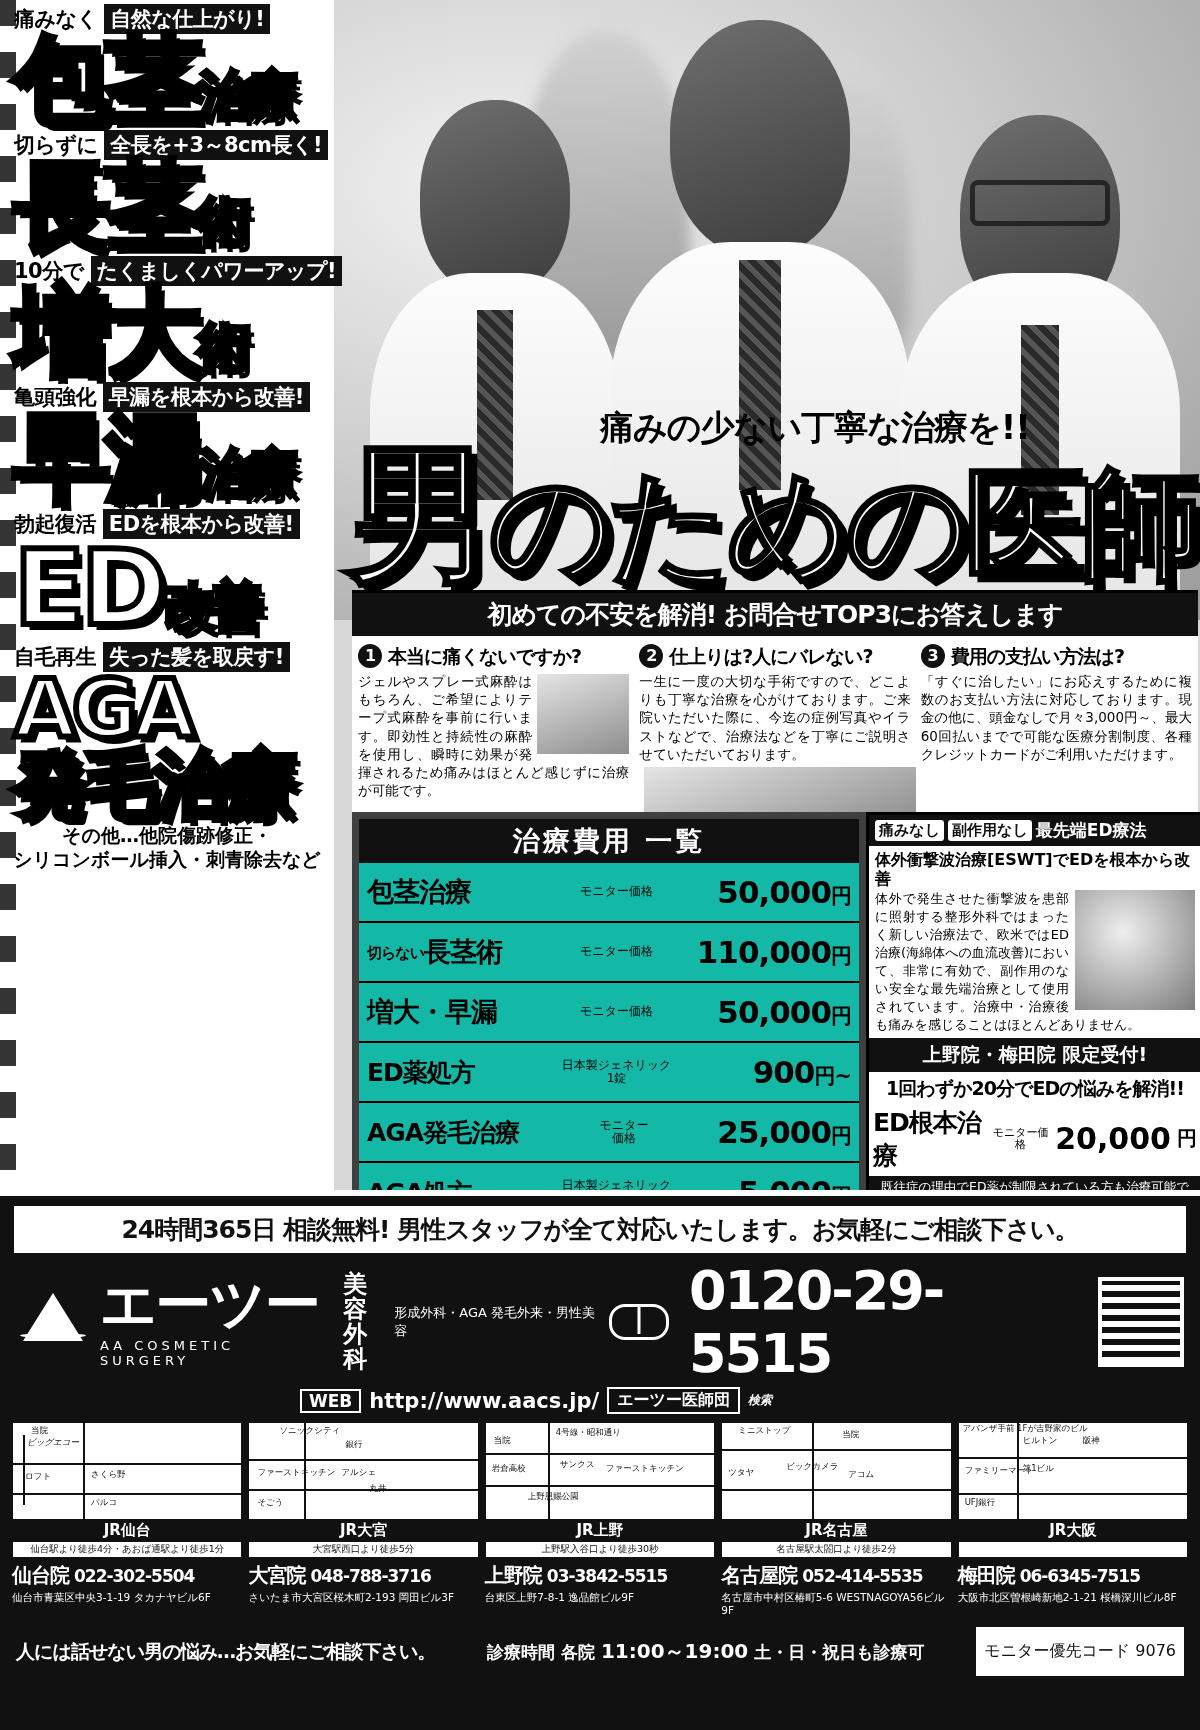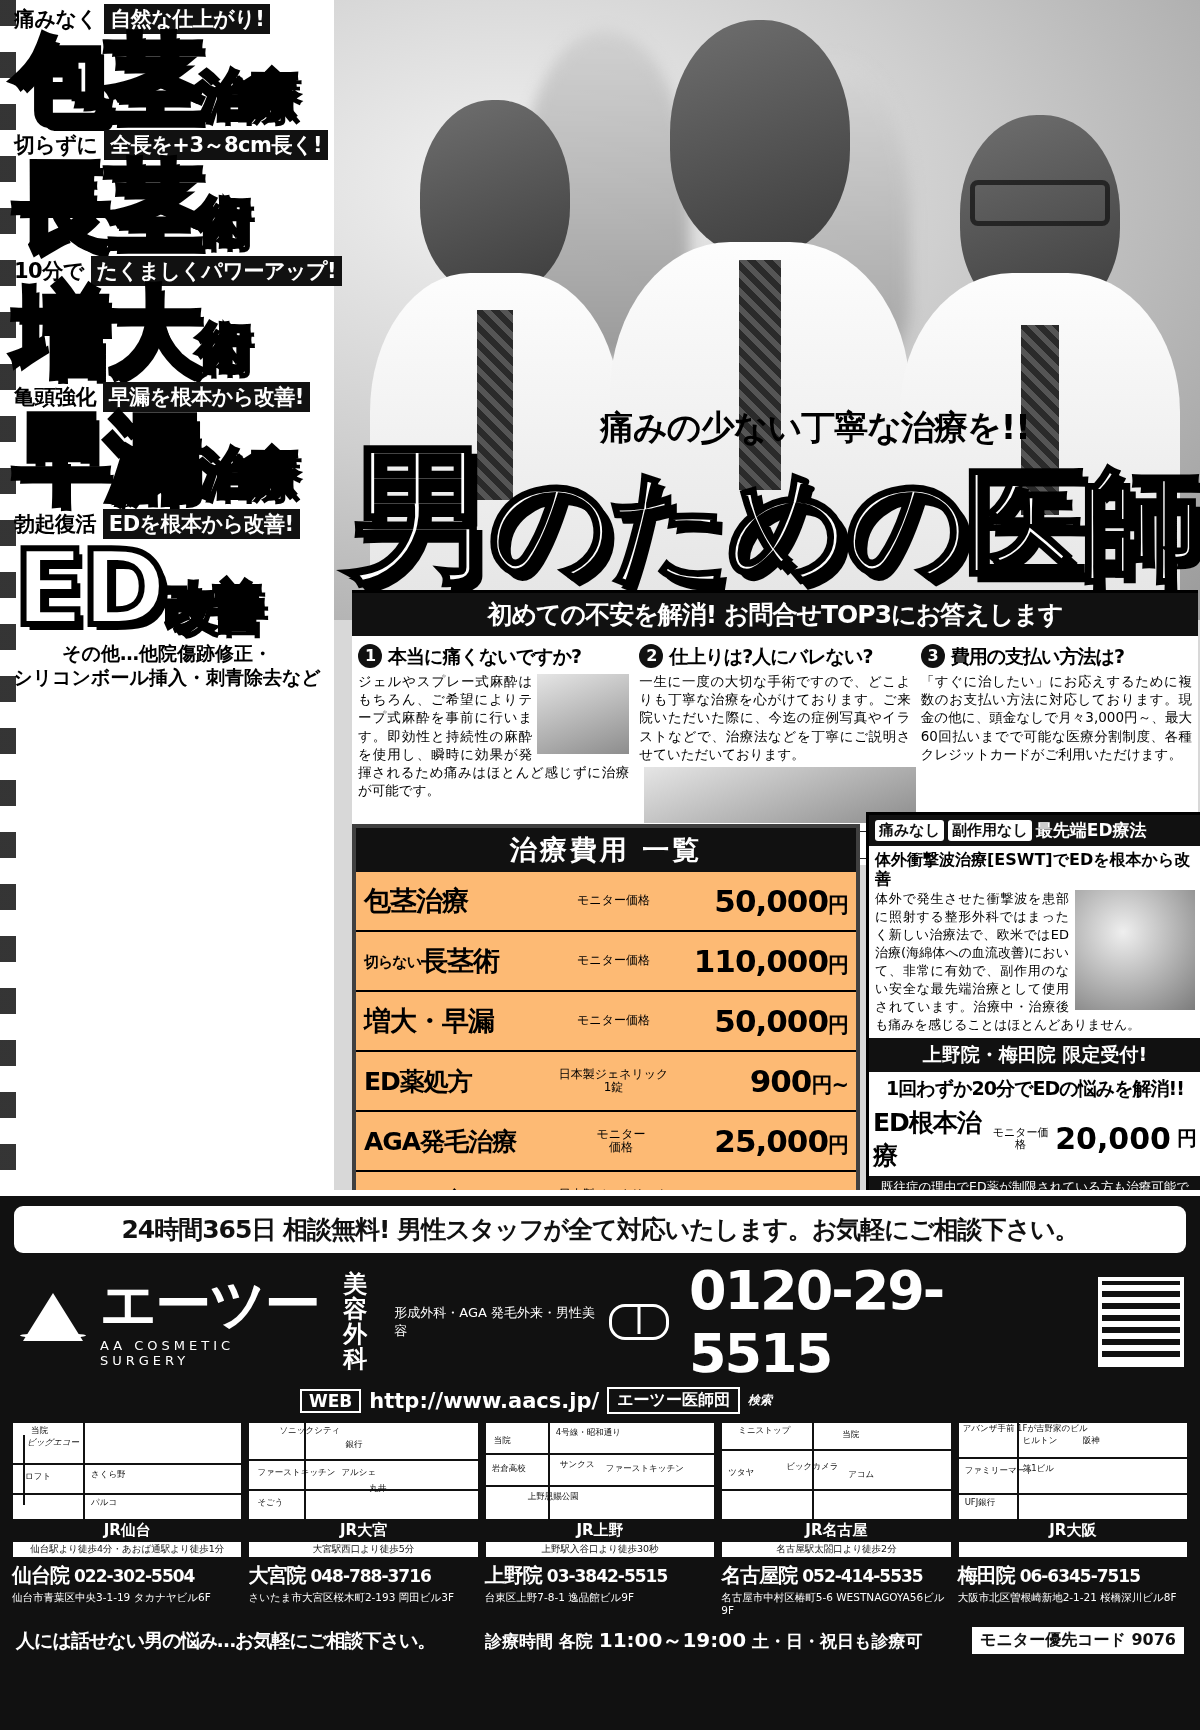--- a/index.html
+++ b/index.html
@@ -74,21 +74,21 @@
   .faq-col{width:33.33%;}
   .faq-q{font-size:19px;font-weight:bold;display:flex;gap:6px;align-items:center;line-height:1.1;letter-spacing:-1px;}
   .num{display:inline-block;width:24px;height:24px;border-radius:50%;background:#111;color:#fff;text-align:center;font-size:16px;line-height:24px;flex:0 0 auto;}
   .faq-body{font-size:13.5px;line-height:1.35;margin-top:4px;text-align:justify;}
   .faq-img{float:right;width:92px;height:80px;margin:2px 0 2px 5px;background:linear-gradient(160deg,#e5e5e5,#8d8d8d);filter:grayscale(1);}
   .cards{display:flex;gap:6px;justify-content:flex-end;padding:2px 8px 6px 0;}
   .card{height:26px;min-width:52px;border:1px solid #222;border-radius:3px;background:#fff;font-size:11px;font-weight:bold;display:flex;align-items:center;justify-content:center;}
   .card.dark{background:#111;color:#fff;}
 
   
-  .price{position:absolute;left:352px;top:812px;width:500px;border:4px solid #404040;background:#fdba74;margin-top:12px;}
+  .price{position:absolute;left:352px;top:812px;width:500px;border:7px solid #404040;background:#14b8a6;}
   .price-h{background:#111;color:#fff;text-align:center;font-size:27px;font-weight:bold;padding:4px 0;letter-spacing:3px;}
   .prow{display:flex;align-items:center;border-bottom:2px solid #000;padding:6px 8px;min-height:46px;}
   .prow:last-child{border-bottom:none;}
   .pname{font-size:27px;font-weight:bold;letter-spacing:-1px;width:190px;}
   .pname .sm{font-size:15px;display:inline-block;line-height:1;vertical-align:middle;}
   .ptag{font-size:12px;text-align:center;flex:1;line-height:1.1;}
   .pval{font-size:31px;font-weight:bold;text-align:right;letter-spacing:-1px;min-width:175px;}
   .pval .yen{font-size:21px;}
 
   
@@ -103,21 +103,21 @@
   .eswt-price{display:flex;align-items:center;justify-content:center;gap:6px;padding:0 4px 4px;}
   .eswt-price .n{font-size:25px;font-weight:bold;letter-spacing:-1px;}
   .eswt-price .v{font-size:30px;font-weight:bold;}
   .eswt-foot{background:#111;color:#fff;font-size:12.5px;text-align:center;padding:3px 2px;}
 
   .fineprint{position:absolute;left:352px;top:1122px;width:846px;font-size:12px;line-height:1.45;text-align:justify;}
 
   
   .dark-band{position:absolute;left:0;top:1196px;width:1200px;height:534px;background:#111;color:#fff;}
   .consult{
-    margin:10px 14px 0 14px;background:#fff;color:#111;border-radius:9px;
+    margin:10px 14px 0 14px;background:#fff;color:#111;border-radius:0;
     text-align:center;font-size:25px;font-weight:bold;padding:7px 0;letter-spacing:-1px;
   }
   .brandrow{display:flex;align-items:center;padding:6px 16px 0 16px;gap:10px;}
   .logo-mark{width:74px;height:62px;position:relative;flex:0 0 auto;}
   .logo-mark .a{position:absolute;left:50%;top:2px;transform:translateX(-50%);width:0;height:0;border-left:30px solid transparent;border-right:30px solid transparent;border-bottom:48px solid #fff;}
   .logo-mark .bar{position:absolute;left:4px;top:42px;width:66px;height:5px;background:#fff;border-radius:50%;}
   .brand-txt{font-size:56px;font-weight:bold;letter-spacing:-2px;line-height:1;}
   .brand-en{font-size:13px;letter-spacing:4px;margin-top:6px;}
   .brand-cat{font-size:24px;font-weight:bold;line-height:1.05;text-align:center;}
   .brand-svc{font-size:13px;margin-left:6px;}
@@ -143,21 +143,21 @@
   .mapnote{font-size:9.5px;text-align:center;padding:1px 14px;color:#111;background:#fff;}
   .clinics{display:flex;gap:6px;padding:4px 12px 0 12px;}
   .cl{flex:1;color:#fff;}
   .cl .nm{font-size:20px;font-weight:bold;display:flex;align-items:baseline;gap:5px;letter-spacing:-1px;}
   .cl .tel{font-size:17px;font-weight:bold;}
   .cl .ad{font-size:10.5px;margin-top:2px;line-height:1.25;}
   .footline{display:flex;align-items:center;justify-content:space-between;padding:10px 16px 0 16px;}
   .foot-l{font-size:19px;font-weight:bold;letter-spacing:-1px;}
   .foot-c{font-size:17px;font-weight:bold;}
   .foot-c .hrs{font-size:20px;}
-  .foot-r{background:#fff;color:#111;font-size:16px;font-weight:bold;padding:3px 8px;}
+  .foot-r{background:#fff;color:#111;font-size:16px;font-weight:normal;padding:14px 8px;}
   .edgeL{position:absolute;left:0;top:0;width:16px;height:1190px;background:repeating-linear-gradient(180deg,#111 0 26px,#fff 26px 52px);opacity:.85;}
 </style>
 </head>
 <body>
 
 <div class="page">
 
   <div class="hero">
     <div class="hero-photo">
       <div class="blurman"></div>
@@ -206,20 +206,25 @@
       <div class="lc-block">
         <div class="lc-sub"><span>亀頭強化</span> <span class="bk">早漏を根本から改善!</span></div>
         <div class="lc-title"><span>早漏</span><small>治療</small></div>
       </div>
 
       <div class="lc-block">
         <div class="lc-sub"><span>勃起復活</span> <span class="bk">EDを根本から改善!</span></div>
         <div class="lc-title"><span class="ed">ED</span><small>改善</small></div>
       </div>
 
+      <div class="lc-block">
+        <div class="lc-sub"><span>自毛再生</span> <span class="bk">失った髪を取戻す!</span></div>
+        <div class="lc-title" style="font-size:80px;"><span>AGA</span></div>
+        <div class="lc-title" style="font-size:74px;"><span>発毛治療</span></div>
+      </div>
 
       <div class="lc-note" style="white-space:pre-line;">その他…他院傷跡修正・
 シリコンボール挿入・刺青除去など</div>
     </div>
 
     <div class="faq">
       <div class="faq-head">初めての不安を解消! お問合せTOP3にお答えします</div>
       <div class="faq-cols">
         <div class="faq-col">
           <div class="faq-q">

